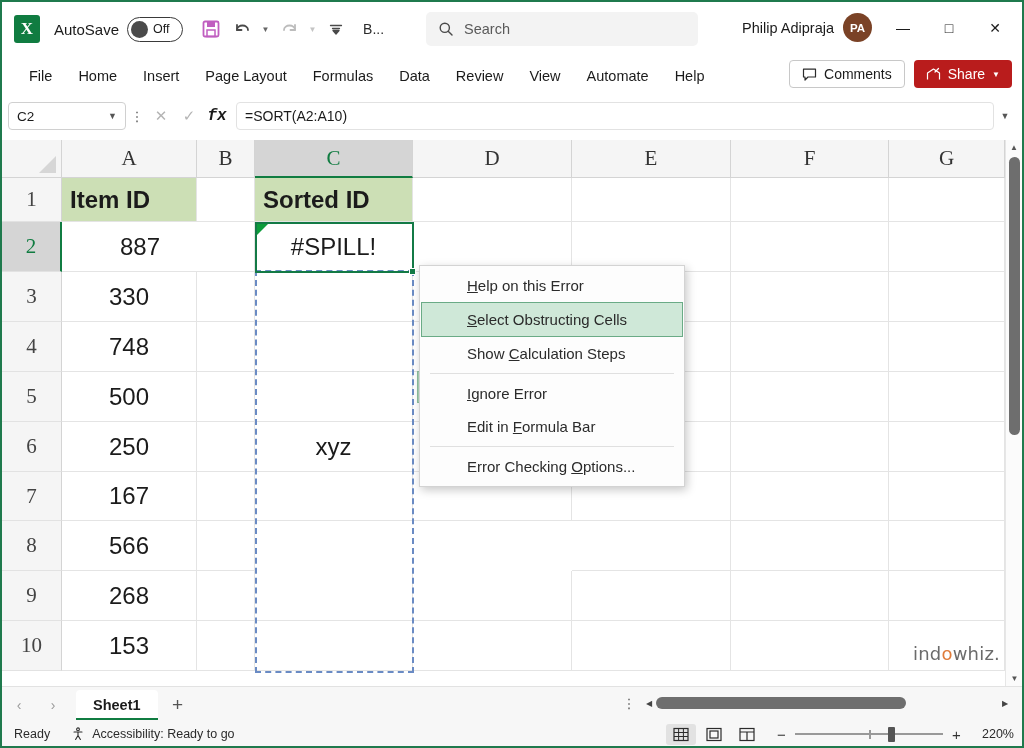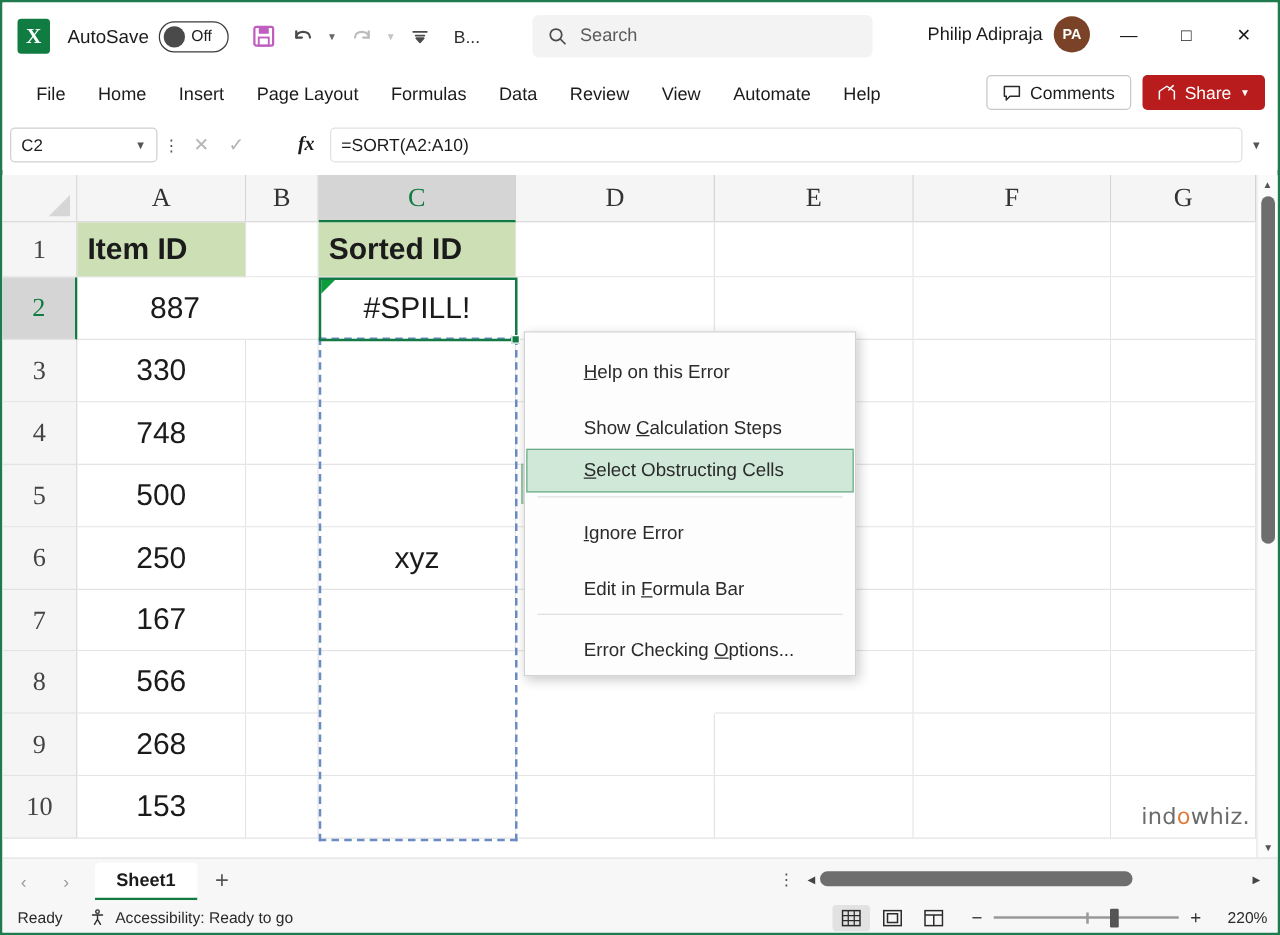--- a/index.html
+++ b/index.html
@@ -99,21 +99,21 @@
     color:#1b1b1b; background:#fff;justify-content:flex-end;
   }
   .namebox .nb-caret { margin-left:auto; font-size:9px; color:#555; }
   .fb-dots { width:22px; text-align:center; color:#555; font-size:13px; }
   .fb-icons { display:flex; align-items:center; gap:2px; }
   .fb-ic {
     width:26px; height:26px; display:flex; align-items:center;
     justify-content:center; font-size:15px; color:#b4b4b4;
   }
   .fb-fx { color:#1b1b1b; font-style:italic; font-weight:bold;
-    font-family:Liberation Serif, serif; font-size:16px;margin-left:28px; }
+    font-family:Liberation Mono, monospace; font-size:16px; }
   .fb-input {
     flex:1; height:28px; border:1px solid #e2e2e2; border-radius:4px;
     margin-left:6px; display:flex; align-items:center; padding:0 8px;
     font-size:14px; color:#1b1b1b; background:#fff;
   }
   .fb-exp { width:22px; text-align:center; font-size:9px; color:#555; }
 
   
   .gridwrap {
     position:absolute; left:0; top:138px; width:1020px; height:546px;
@@ -188,21 +188,20 @@
     border:1px solid #d3d3d3; box-shadow:2px 3px 9px rgba(0,0,0,0.22);
     padding:3px 0; width:266px;
   }
   .ctxhdr {
     background:#cfd0e2; color:#3a3a3a; font-size:15px;
     padding:8px 0 8px 47px;
   }
   .ctxitem {
     font-size:15px; color:#2b2b2b; padding:8px 0 8px 47px;
     position:relative;
-    margin-top:12px;
   }
   .ctxitem.hl {
     background:#cfe8d8; border:1.5px solid #6aab86; margin:0 1px;
     padding-left:45px;
   }
   .ctxsep { height:1px; background:#e0e0e0; margin:3px 10px; }
   .ul { text-decoration:underline; }
 
   
   .watermark {
@@ -533,25 +532,25 @@
     <div class="vsb">
       <div class="arr">▲</div>
       <div class="thumb"></div>
       <div class="arr" style="position:absolute;bottom:0;width:17px;">▼</div>
     </div>
 
     <div class="ctxmenu" style="left:417px;top:125px;">
       <div class="ctxitem">
         <span class="ul">H</span><span>elp on this Error</span>
       </div>
+      <div class="ctxitem hl">
+        <span class="ul">S</span><span>elect Obstructing Cells</span>
+      </div>
       <div class="ctxitem">
         <span>Show </span><span class="ul">C</span><span>alculation Steps</span>
-      </div>
-      <div class="ctxitem hl">
-        <span class="ul">S</span><span>elect Obstructing Cells</span>
       </div>
       <div class="ctxsep"></div>
       <div class="ctxitem">
         <span class="ul">I</span><span>gnore Error</span>
       </div>
       <div class="ctxitem">
         <span>Edit in </span><span class="ul">F</span><span>ormula Bar</span>
       </div>
       <div class="ctxsep"></div>
       <div class="ctxitem">

